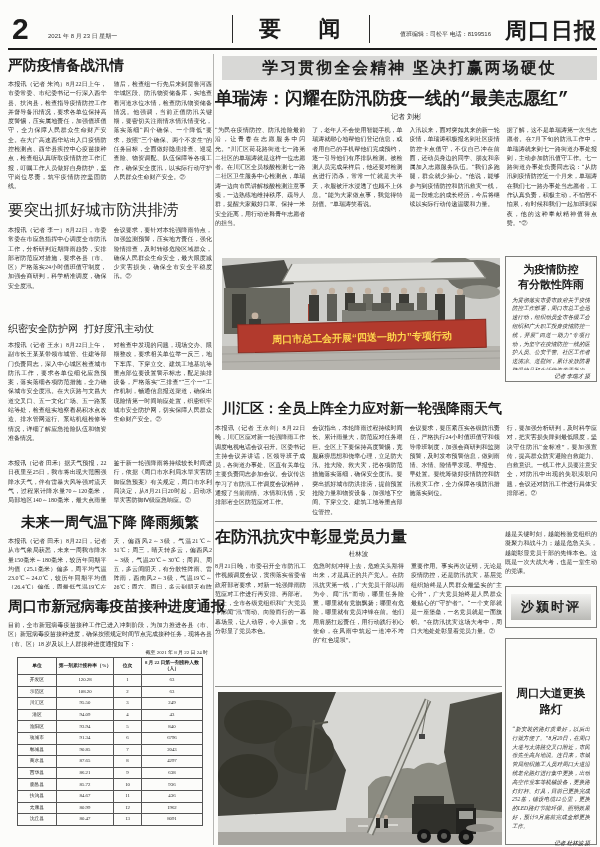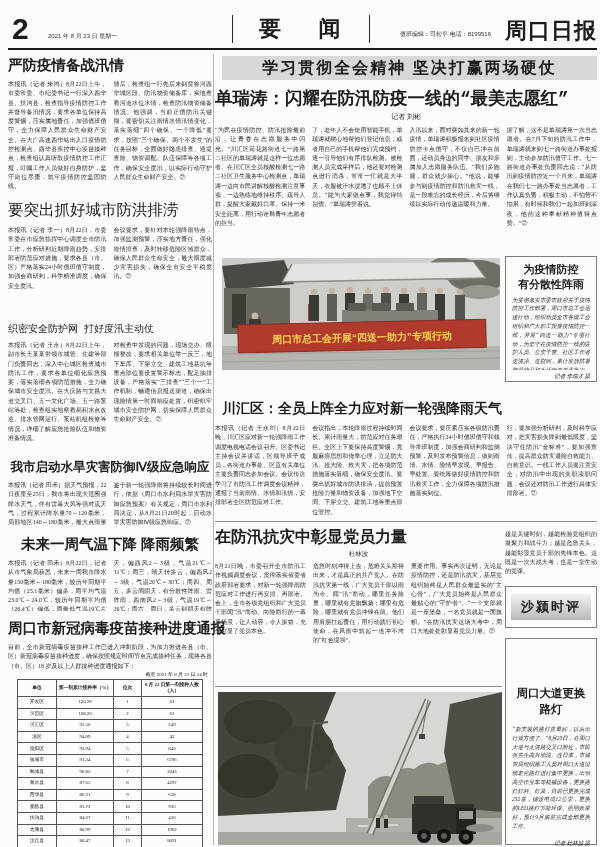--- a/index.html
+++ b/index.html
@@ -91,21 +91,20 @@
 
     <div class="l-art">
       <h3 class="hl-song" style="font-size:10px;font-weight:500;">织密安全防护网 打好度汛主动仗</h3>
       <div class="cols h110">
         <div class="body6">本报讯（记者 王永）8月22日上午，副市长王某某带领市城管、住建等部门负责同志，深入中心城区检查城市防汛工作，要求各单位细化应急预案，落实落细各项防范措施，全力确保城市安全度汛。在大庆路与文昌大道交叉口、五一文化广场、五一路泵站等处，检查组实地察看易积水点改造、排水管网运行、泵站机组检修等情况，详细了解应急抢险队伍和物资准备情况。</div>
         <div class="body6">对检查中发现的问题，现场交办、限期整改，要求相关单位举一反三，地下车库、下穿立交、建筑工地基坑等重点部位要设置警示标志，配足抽排设备，严格落实“三排查”“三个一”工作机制，畅通信息报送渠道，确保出现险情第一时间响应处置，织密织牢城市安全防护网，切实保障人民群众生命财产安全。②</div>
       </div>
     </div>
 
     <div class="l-art">
-      <h3 class="hl-hei" style="font-size:12.5px;">我市启动水旱灾害防御Ⅳ级应急响应</h3>
       <div class="cols h46">
         <div class="body6">本报讯（记者 田禾）据天气预报，22日夜里至25日，我市将出现大范围强降水天气，伴有雷暴大风等强对流天气，过程累计降水量70～120毫米，局部地区140～180毫米，最大点雨量200毫米以上，需防范短时强降水，重点防范大范围强对流天气。</div>
         <div class="body6">鉴于新一轮强降雨将持续较长时间进行，依据《周口市水利局水旱灾害防御应急预案》有关规定，周口市水利局决定，从8月21日20时起，启动水旱灾害防御Ⅳ级应急响应。②</div>
       </div>
     </div>
 
     <div class="l-art">
       <h3 class="hl-hei" style="font-size:14.5px;">未来一周气温下降 降雨频繁</h3>
       <div class="cols h52">
         <div class="body6">本报讯（记者 田禾）8月22日，记者从市气象局获悉，未来一周我市降水量150毫米～180毫米，较历年同期平均值（25.1毫米）偏多，周平均气温23.0℃～24.0℃，较历年同期平均值（26.4℃）偏低，周最低气温19℃左右。具体预报如下：周一白天到夜里，阴天间多云，偏西风3到4级，周二，多云间晴</div>

